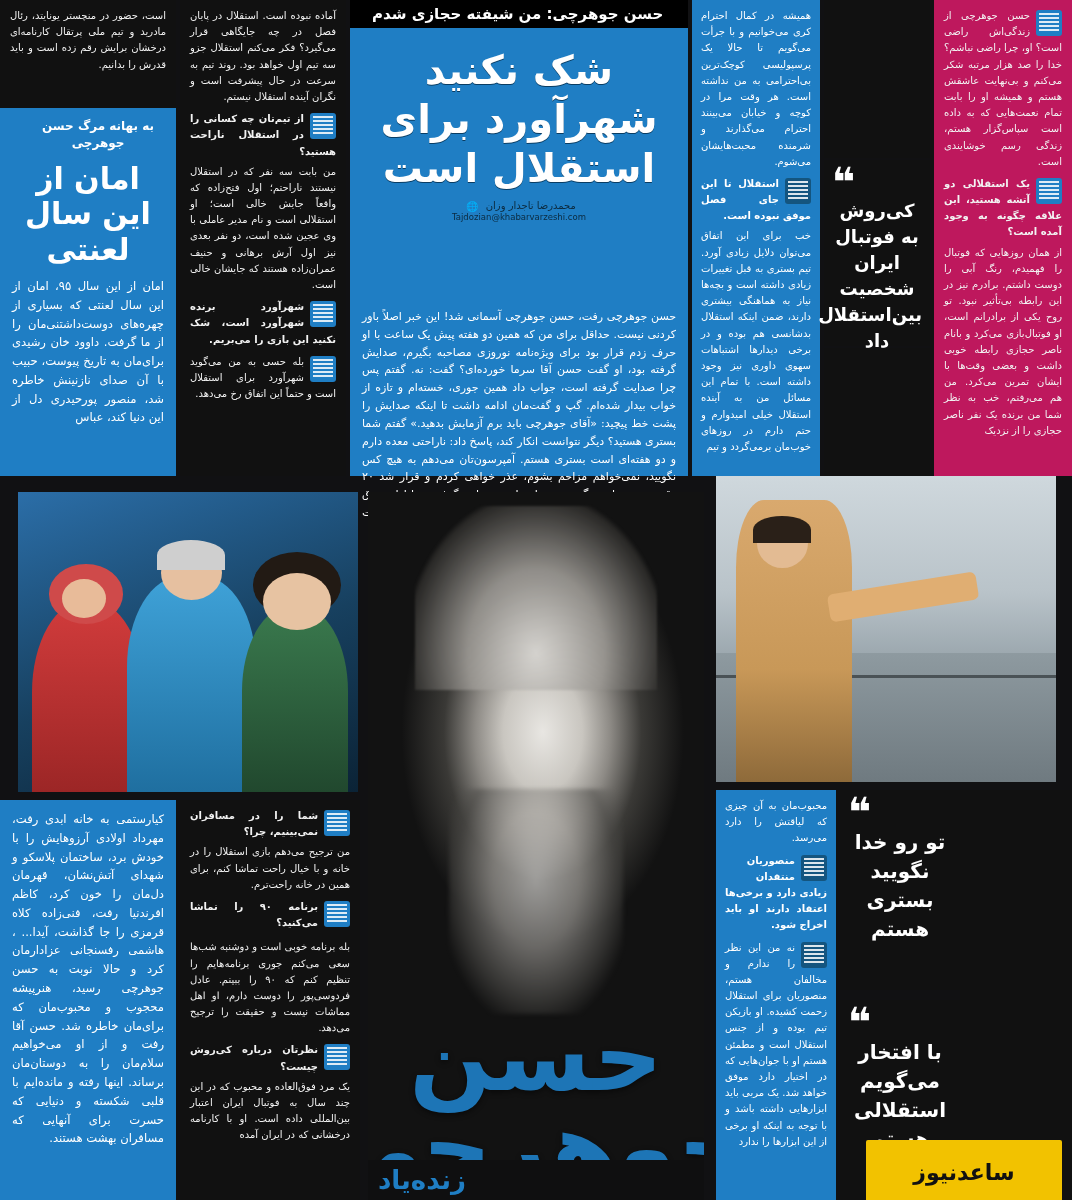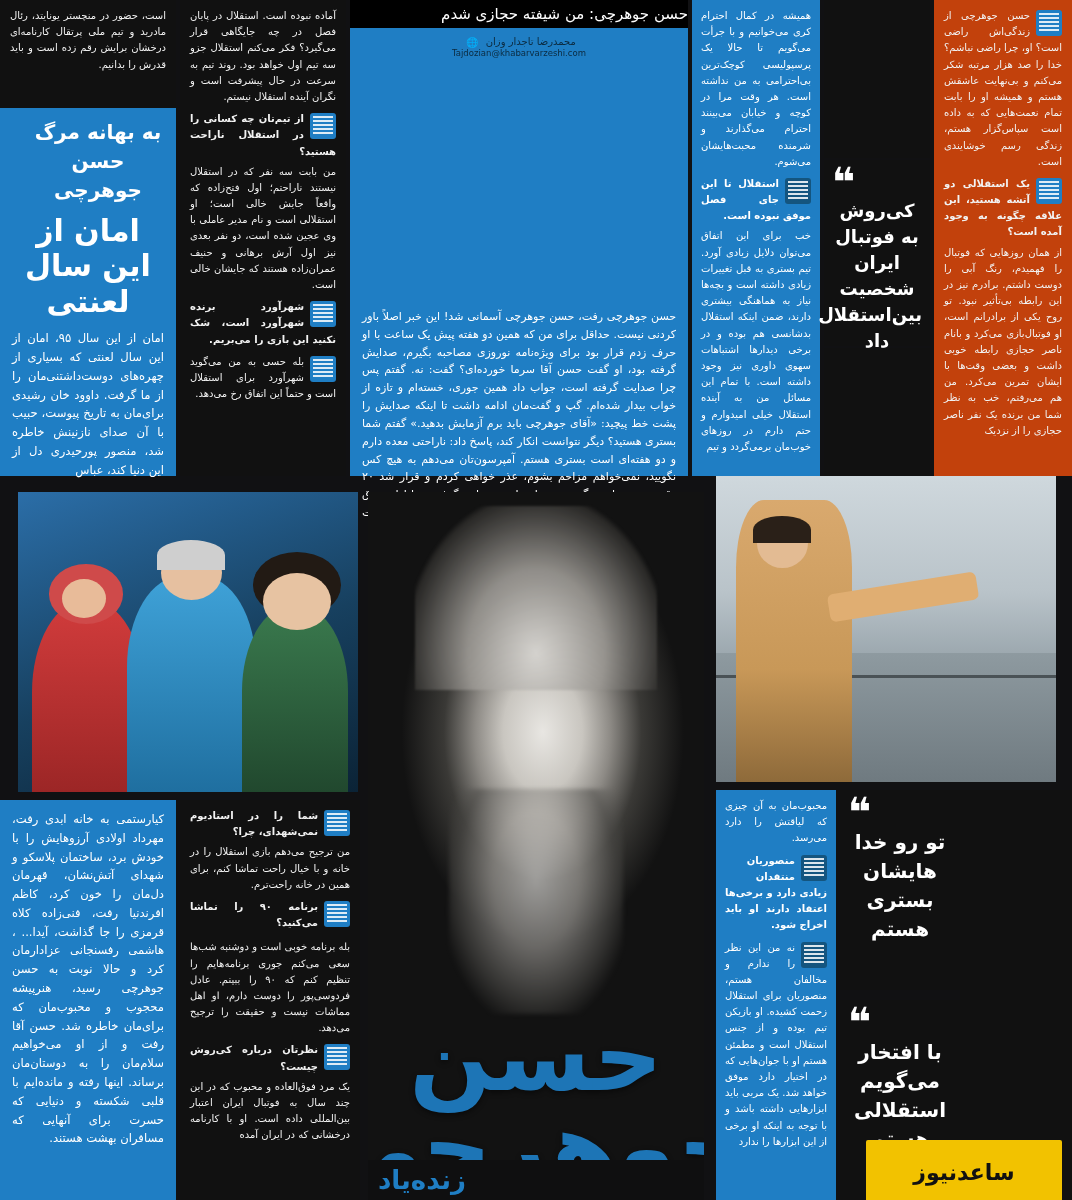--- a/index.html
+++ b/index.html
@@ -15,22 +15,22 @@
   .txt{
     font-size:10px;line-height:1.62;text-align:justify;
     color:#f2f2f2;direction:rtl;
   }
   .hl{ 
     background:#1f7ec4;
   }
 
   
   .kicker{
-    background:#000;color:#fff;text-align:right;
-    font-size:15px;font-weight:normal;padding:5px 0;letter-spacing:0;
+    background:#000;color:#fff;text-align:left;
+    font-size:15px;font-weight:bold;padding:5px 22px;letter-spacing:0;
   }
   .bighead{
     color:#fff;font-weight:bold;text-align:center;
     font-size:40px;line-height:1.22;
     text-shadow:0 1px 0 #0a3d63;
   }
   .byline{
     text-align:center;font-size:10px;color:#0b2a3f;margin-top:8px;
     direction:rtl;
   }
@@ -124,21 +124,21 @@
 </head>
 <body>
 
 <div class="page">
 
   <div class="col" style="right:auto;left:0;top:0;width:176px;height:108px;background:#111;padding:8px 10px;">
     <div class="txt">است، حضور در منچستر یونایتد، رئال مادرید و تیم ملی پرتقال کارنامه‌ای درخشان برایش رقم زده است و باید قدرش را بدانیم.</div>
   </div>
 
   <div class="col hl" style="left:0;top:108px;width:176px;height:368px;padding:10px 12px;">
-    <div style="text-align:center;font-size:20px;font-weight:bold;line-height:1.45;color:#fff;margin-left:20px;">
+    <div style="text-align:center;font-size:12px;font-weight:bold;line-height:1.45;color:#fff;margin-left:20px;">
       <span>به بهانه مرگ حسن جوهرچی</span>
     </div>
     <div style="text-align:center;font-size:30px;font-weight:bold;line-height:1.18;margin:8px 0 10px;color:#fff;">
       <div>امان از</div>
       <div>این سال</div>
       <div>لعنتی</div>
     </div>
     <div class="txt" style="color:#ffffff;font-size:11.6px;">امان از این سال ۹۵، امان از این سال لعنتی که بسیاری از چهره‌های دوست‌داشتنی‌مان را از ما گرفت. داوود خان رشیدی برای‌مان به تاریخ پیوست، حبیب با آن صدای نازنینش خاطره شد، منصور پورحیدری دل از این دنیا کند، عباس</div>
   </div>
 
@@ -154,20 +154,25 @@
       <div class="txt" style="font-weight:bold;">شهرآورد برنده شهرآورد است، شک نکنید این بازی را می‌بریم.</div>
     </div>
     <div style="clear:both;margin-top:6px;">
       <span class="qbadge"></span>
       <div class="txt">بله حسی به من می‌گوید شهرآورد برای استقلال است و حتماً این اتفاق رخ می‌دهد.</div>
     </div>
   </div>
 
   <div class="col hl" style="left:350px;top:0;width:338px;height:300px;">
     <div class="kicker">حسن جوهرچی: من شیفته حجازی شدم</div>
+    <div class="bighead" style="margin-top:18px;">
+      <div>شک نکنید</div>
+      <div>شهرآورد برای</div>
+      <div>استقلال است</div>
+    </div>
     <div class="byline">
       <span>محمدرضا تاجدار وزان</span>
       <span class="glyph">🌐</span>
       <div style="font-size:8.5px;">Tajdozian@khabarvarzeshi.com</div>
     </div>
   </div>
 
   <div class="col hl" style="left:350px;top:300px;width:338px;height:176px;padding:8px 12px;">
     <div class="txt" style="color:#ffffff;font-size:11px;">حسن جوهرچی رفت، حسن جوهرچی آسمانی شد! این خبر اصلاً باور کردنی نیست. حداقل برای من که همین دو هفته پیش یک ساعت با او حرف زدم قرار بود برای ویژه‌نامه نوروزی مصاحبه بگیرم، صدایش گرفته بود، او گفت حسن آقا سرما خورده‌ای؟ گفت: نه. گفتم پس چرا صدایت گرفته است، جواب داد همین جوری، خسته‌ام و تازه از خواب بیدار شده‌ام. گپ و گفت‌مان ادامه داشت تا اینکه صدایش را پشت خط پیچید: «آقای جوهرچی باید برم آزمایش بدهید.» گفتم شما بستری هستید؟ دیگر نتوانست انکار کند، پاسخ داد: ناراحتی معده دارم و دو هفته‌ای است بستری هستم. آمپرسون‌تان می‌دهم به هیچ کس نگویید، نمی‌خواهم مزاحم بشوم، عذر خواهی کردم و قرار شد ۲۰ دقیقه بعد دوباره زنگ بزنم، برای باز هم تماس گرفتم و با اولین بوق تلفن همراهش را جواب داد، عذرخواهی کرد و گفت دیگر در خدمت شما هستم.</div>
   </div>
@@ -179,21 +184,21 @@
       <div class="txt" style="color:#fff;font-weight:bold;">استقلال تا این جای فصل موفق نبوده است.</div>
     </div>
     <div class="txt" style="color:#fff;margin-top:4px;">خب برای این اتفاق می‌توان دلایل زیادی آورد. تیم بستری به قبل تغییرات زیادی داشته است و بچه‌ها نیاز به هماهنگی بیشتری دارند، ضمن اینکه استقلال بدشانسی هم بوده و در برخی دیدارها اشتباهات سهوی داوری نیز وجود داشته است. با تمام این مسائل من به آینده استقلال خیلی امیدوارم و حتم دارم در روزهای خوب‌مان برمی‌گردد و تیم</div>
   </div>
 
   <div class="col" style="left:824px;top:160px;width:106px;height:186px;background:#111;padding:10px 8px;">
     <span class="quoteMark">❝</span>
     <div class="pull" style="font-size:18px;">کی‌روش به فوتبال ایران شخصیت بین‌استقلال داد</div>
   </div>
 
-  <div class="col" style="left:934px;top:0;width:138px;height:476px;background:#c2410c;padding:8px 10px;">
+  <div class="col" style="left:934px;top:0;width:138px;height:476px;background:#be185d;padding:8px 10px;">
     <div style="clear:both;">
       <span class="qbadge"></span>
       <div class="txt">حسن جوهرچی از زندگی‌اش راضی است؟ او، چرا راضی نباشم؟ خدا را صد هزار مرتبه شکر می‌کنم و بی‌نهایت عاشقش هستم و همیشه او را بابت تمام نعمت‌هایی که به داده است سپاس‌گزار هستم، زندگی رسم خوشایندی است.</div>
     </div>
     <div style="clear:both;margin-top:6px;">
       <span class="qbadge"></span>
       <div class="txt" style="font-weight:bold;">یک استقلالی دو آتشه هستید، این علاقه چگونه به وجود آمده است؟</div>
     </div>
     <div class="txt" style="margin-top:4px;">از همان روزهایی که فوتبال را فهمیدم، رنگ آبی را دوست داشتم. برادرم نیز در این رابطه بی‌تأثیر نبود. تو روح یکی از برادرانم است، او فوتبال‌بازی می‌کرد و بانام ناصر حجازی رابطه خوبی داشت و بعضی وقت‌ها با ایشان تمرین می‌کرد. من هم می‌رفتم، خب به نظر شما من برنده یک نفر ناصر حجازی را از نزدیک</div>
   </div>
@@ -233,21 +238,21 @@
     <div class="hair"></div>
   </div>
 
   <div class="col hl" style="left:0;top:800px;width:176px;height:400px;padding:10px 12px;">
     <div class="txt" style="color:#fff;font-size:11.6px;">کیارستمی به خانه ابدی رفت، مهرداد اولادی آرزوهایش را با خودش برد، ساختمان پلاسکو و شهدای آتش‌نشان، قهرمان دل‌مان را خون کرد، کاظم افرندنیا رفت، فنی‌زاده کلاه قرمزی را جا گذاشت، آیدا... ، هاشمی رفسنجانی عزادارمان کرد و حالا نوبت به حسن جوهرچی رسید، هنرپیشه محجوب و محبوب‌مان که برای‌مان خاطره شد. حسن آقا رفت و از او می‌خواهیم سلام‌مان را به دوستان‌مان برساند. اینها رفته و مانده‌ایم با قلبی شکسته و دنیایی که حسرت برای آنهایی که مسافران بهشت هستند.</div>
   </div>
 
   <div class="col" style="left:180px;top:800px;width:180px;height:400px;background:#111;padding:8px 10px;">
     <div style="clear:both;">
       <span class="qbadge"></span>
-      <div class="txt" style="font-weight:bold;">شما را در استادیوم نمی‌شهدای، چرا؟</div>
+      <div class="txt" style="font-weight:bold;">شما را در مسافران نمی‌بینیم، چرا؟</div>
     </div>
     <div class="txt" style="margin-top:4px;">من ترجیح می‌دهم بازی استقلال را در خانه و با خیال راحت تماشا کنم، برای همین در خانه راحت‌ترم.</div>
     <div style="clear:both;margin-top:6px;">
       <span class="qbadge"></span>
       <div class="txt" style="font-weight:bold;">برنامه ۹۰ را تماشا می‌کنید؟</div>
     </div>
     <div class="txt" style="margin-top:8px;font-family:Liberation Serif, serif;">بله برنامه خوبی است و دوشنبه شب‌ها سعی می‌کنم جوری برنامه‌هایم را تنظیم کنم که ۹۰ را ببینم. عادل فردوسی‌پور را دوست دارم، او اهل مماشات نیست و حقیقت را ترجیح می‌دهد.</div>
     <div style="clear:both;margin-top:6px;">
       <span class="qbadge"></span>
       <div class="txt" style="font-weight:bold;">نظرتان درباره کی‌روش چیست؟</div>
@@ -266,21 +271,21 @@
       <div class="txt" style="color:#fff;font-weight:bold;">منصوریان منتقدان زیادی دارد و برخی‌ها اعتقاد دارند او باید اخراج شود.</div>
     </div>
     <div style="clear:both;margin-top:6px;">
       <span class="qbadge dark"></span>
       <div class="txt" style="color:#fff;">نه من این نظر را ندارم و مخالفان هستم، منصوریان برای استقلال زحمت کشیده. او بازیکن تیم بوده و از جنس استقلال است و مطمئن هستم او با جوان‌هایی که در اختیار دارد موفق خواهد شد. یک مربی باید ابزارهایی داشته باشد و با توجه به اینکه او برخی از این ابزارها را ندارد</div>
     </div>
   </div>
 
   <div class="col" style="left:840px;top:790px;width:120px;height:200px;background:#111;padding:10px 8px;">
     <span class="quoteMark">❝</span>
-    <div class="pull" style="font-size:20px;">تو رو خدا هایشان بستری هستم</div>
+    <div class="pull" style="font-size:20px;">تو رو خدا نگویید بستری هستم</div>
   </div>
 
   <div class="col" style="left:840px;top:1000px;width:120px;height:200px;background:#111;padding:10px 8px;">
     <span class="quoteMark">❝</span>
     <div class="pull" style="font-size:20px;">با افتخار می‌گویم استقلالی هستم</div>
   </div>
 
   <div class="col" style="left:960px;top:790px;width:112px;height:410px;background:#111;padding:8px 9px;">
   </div>
 

